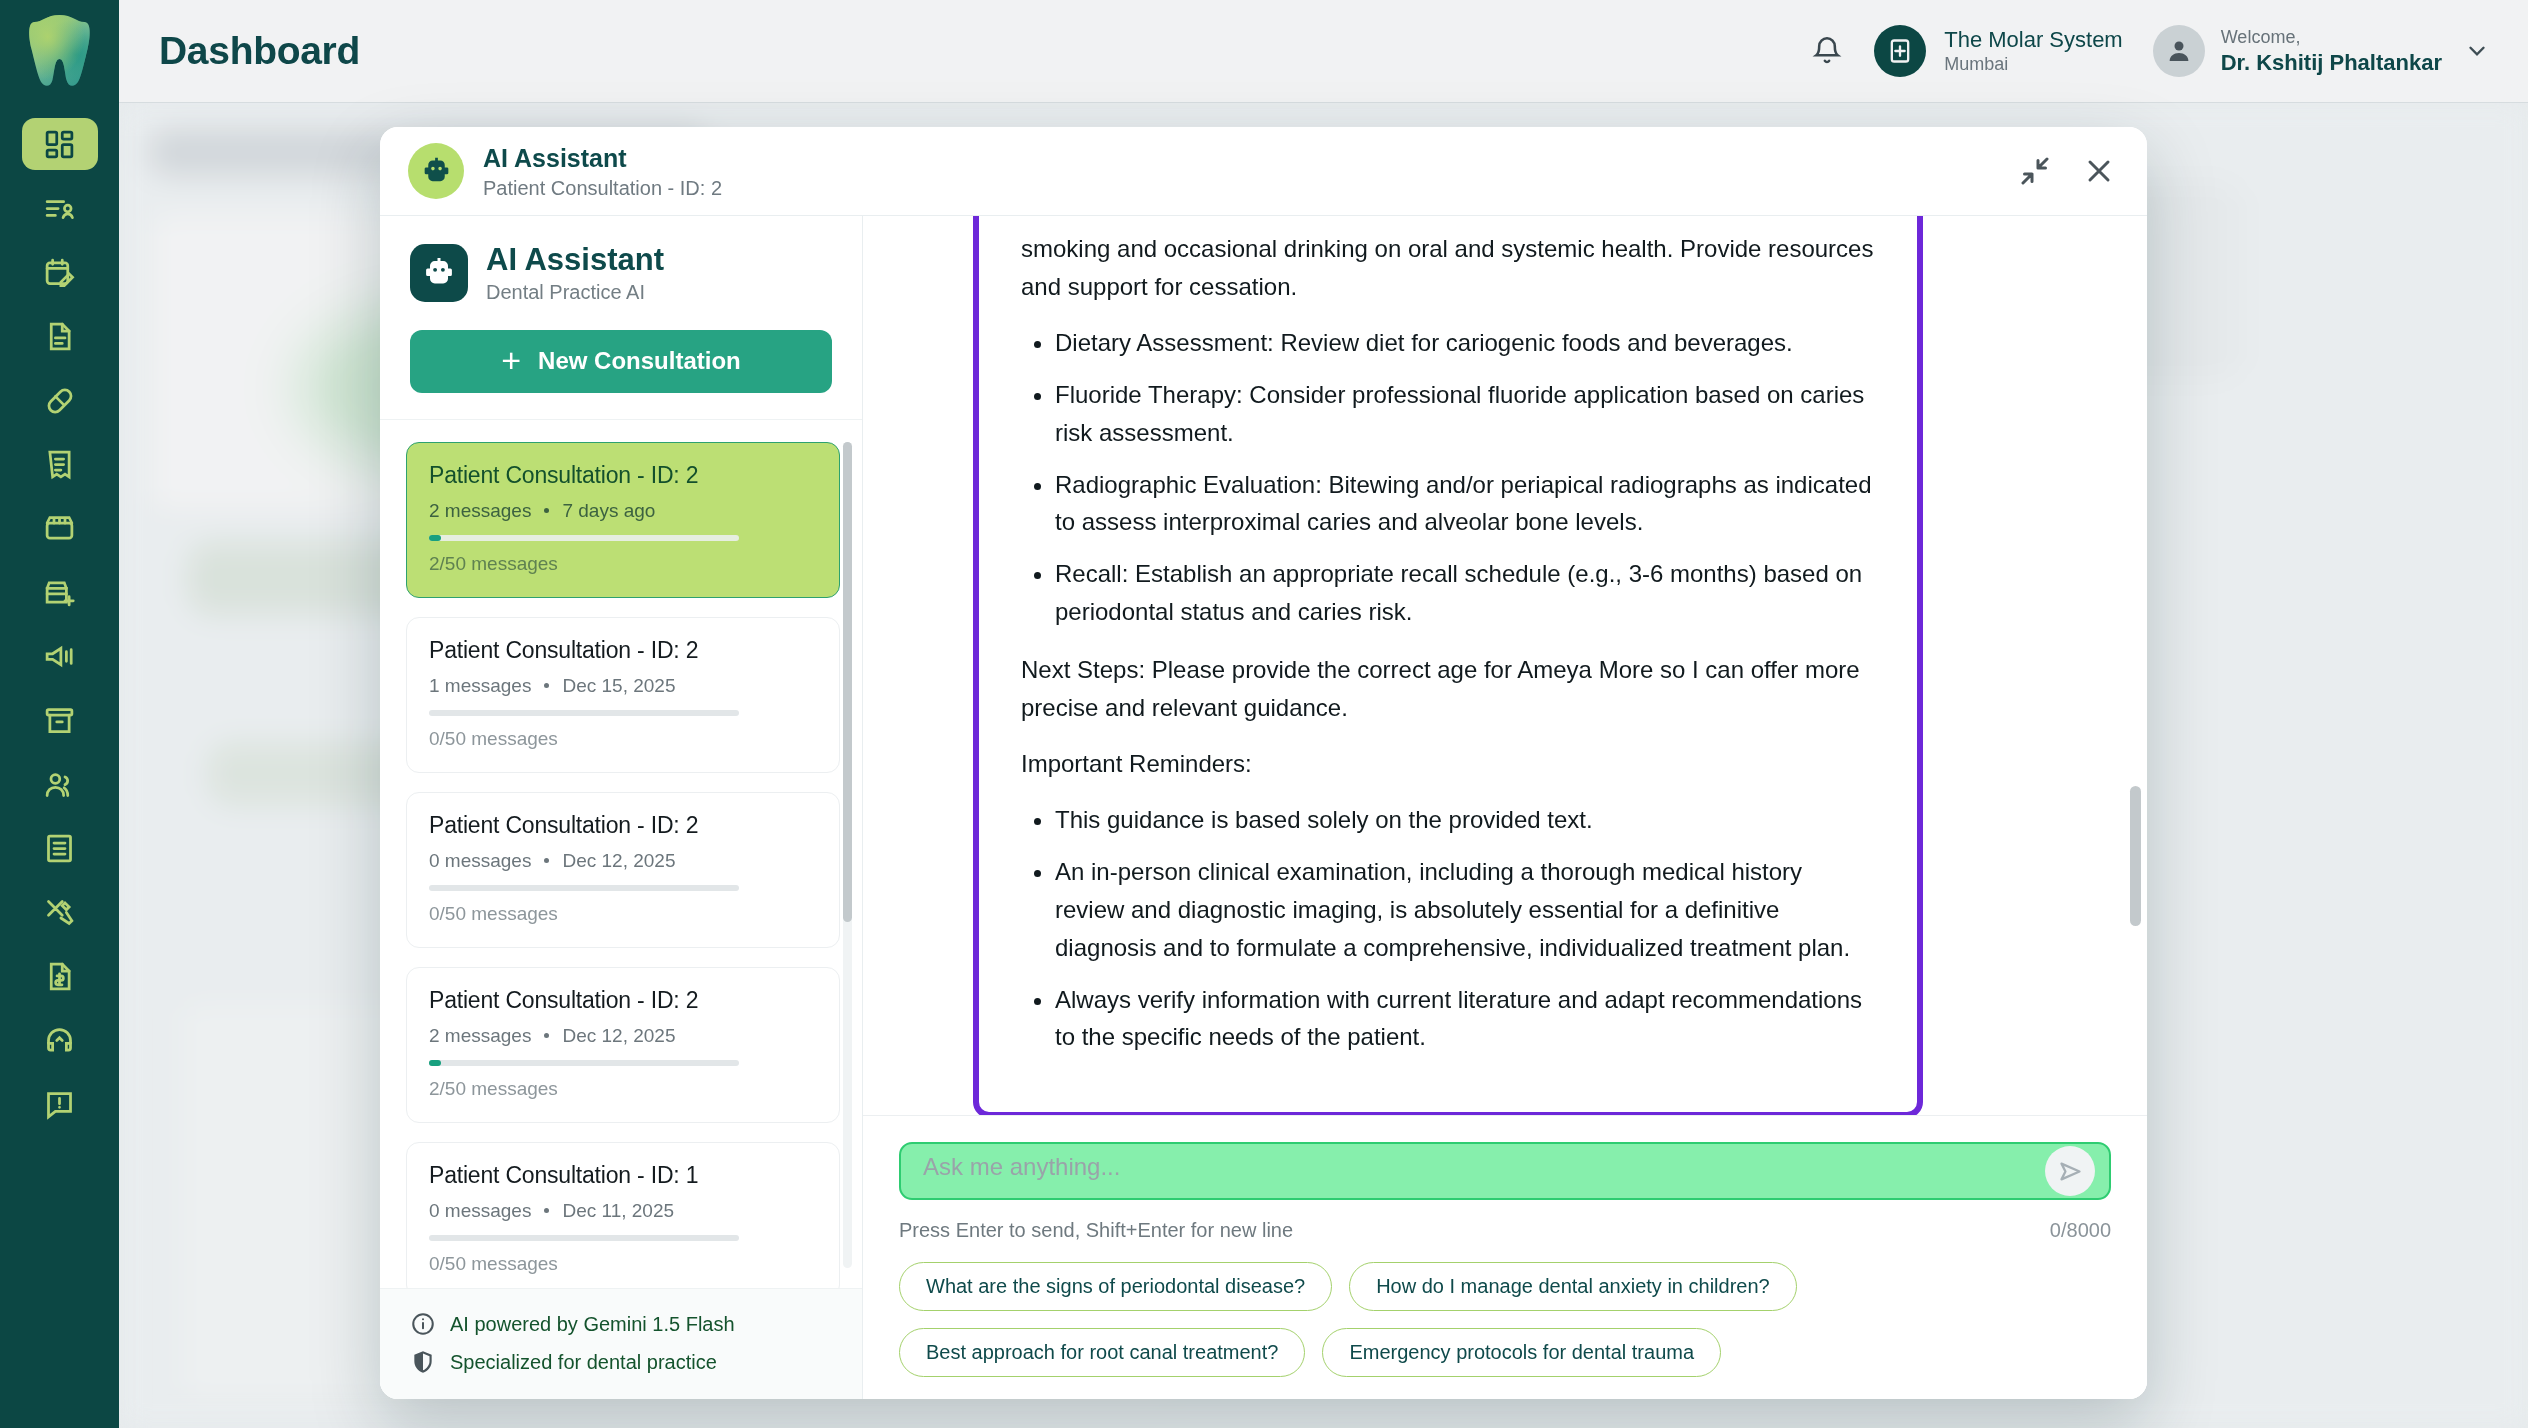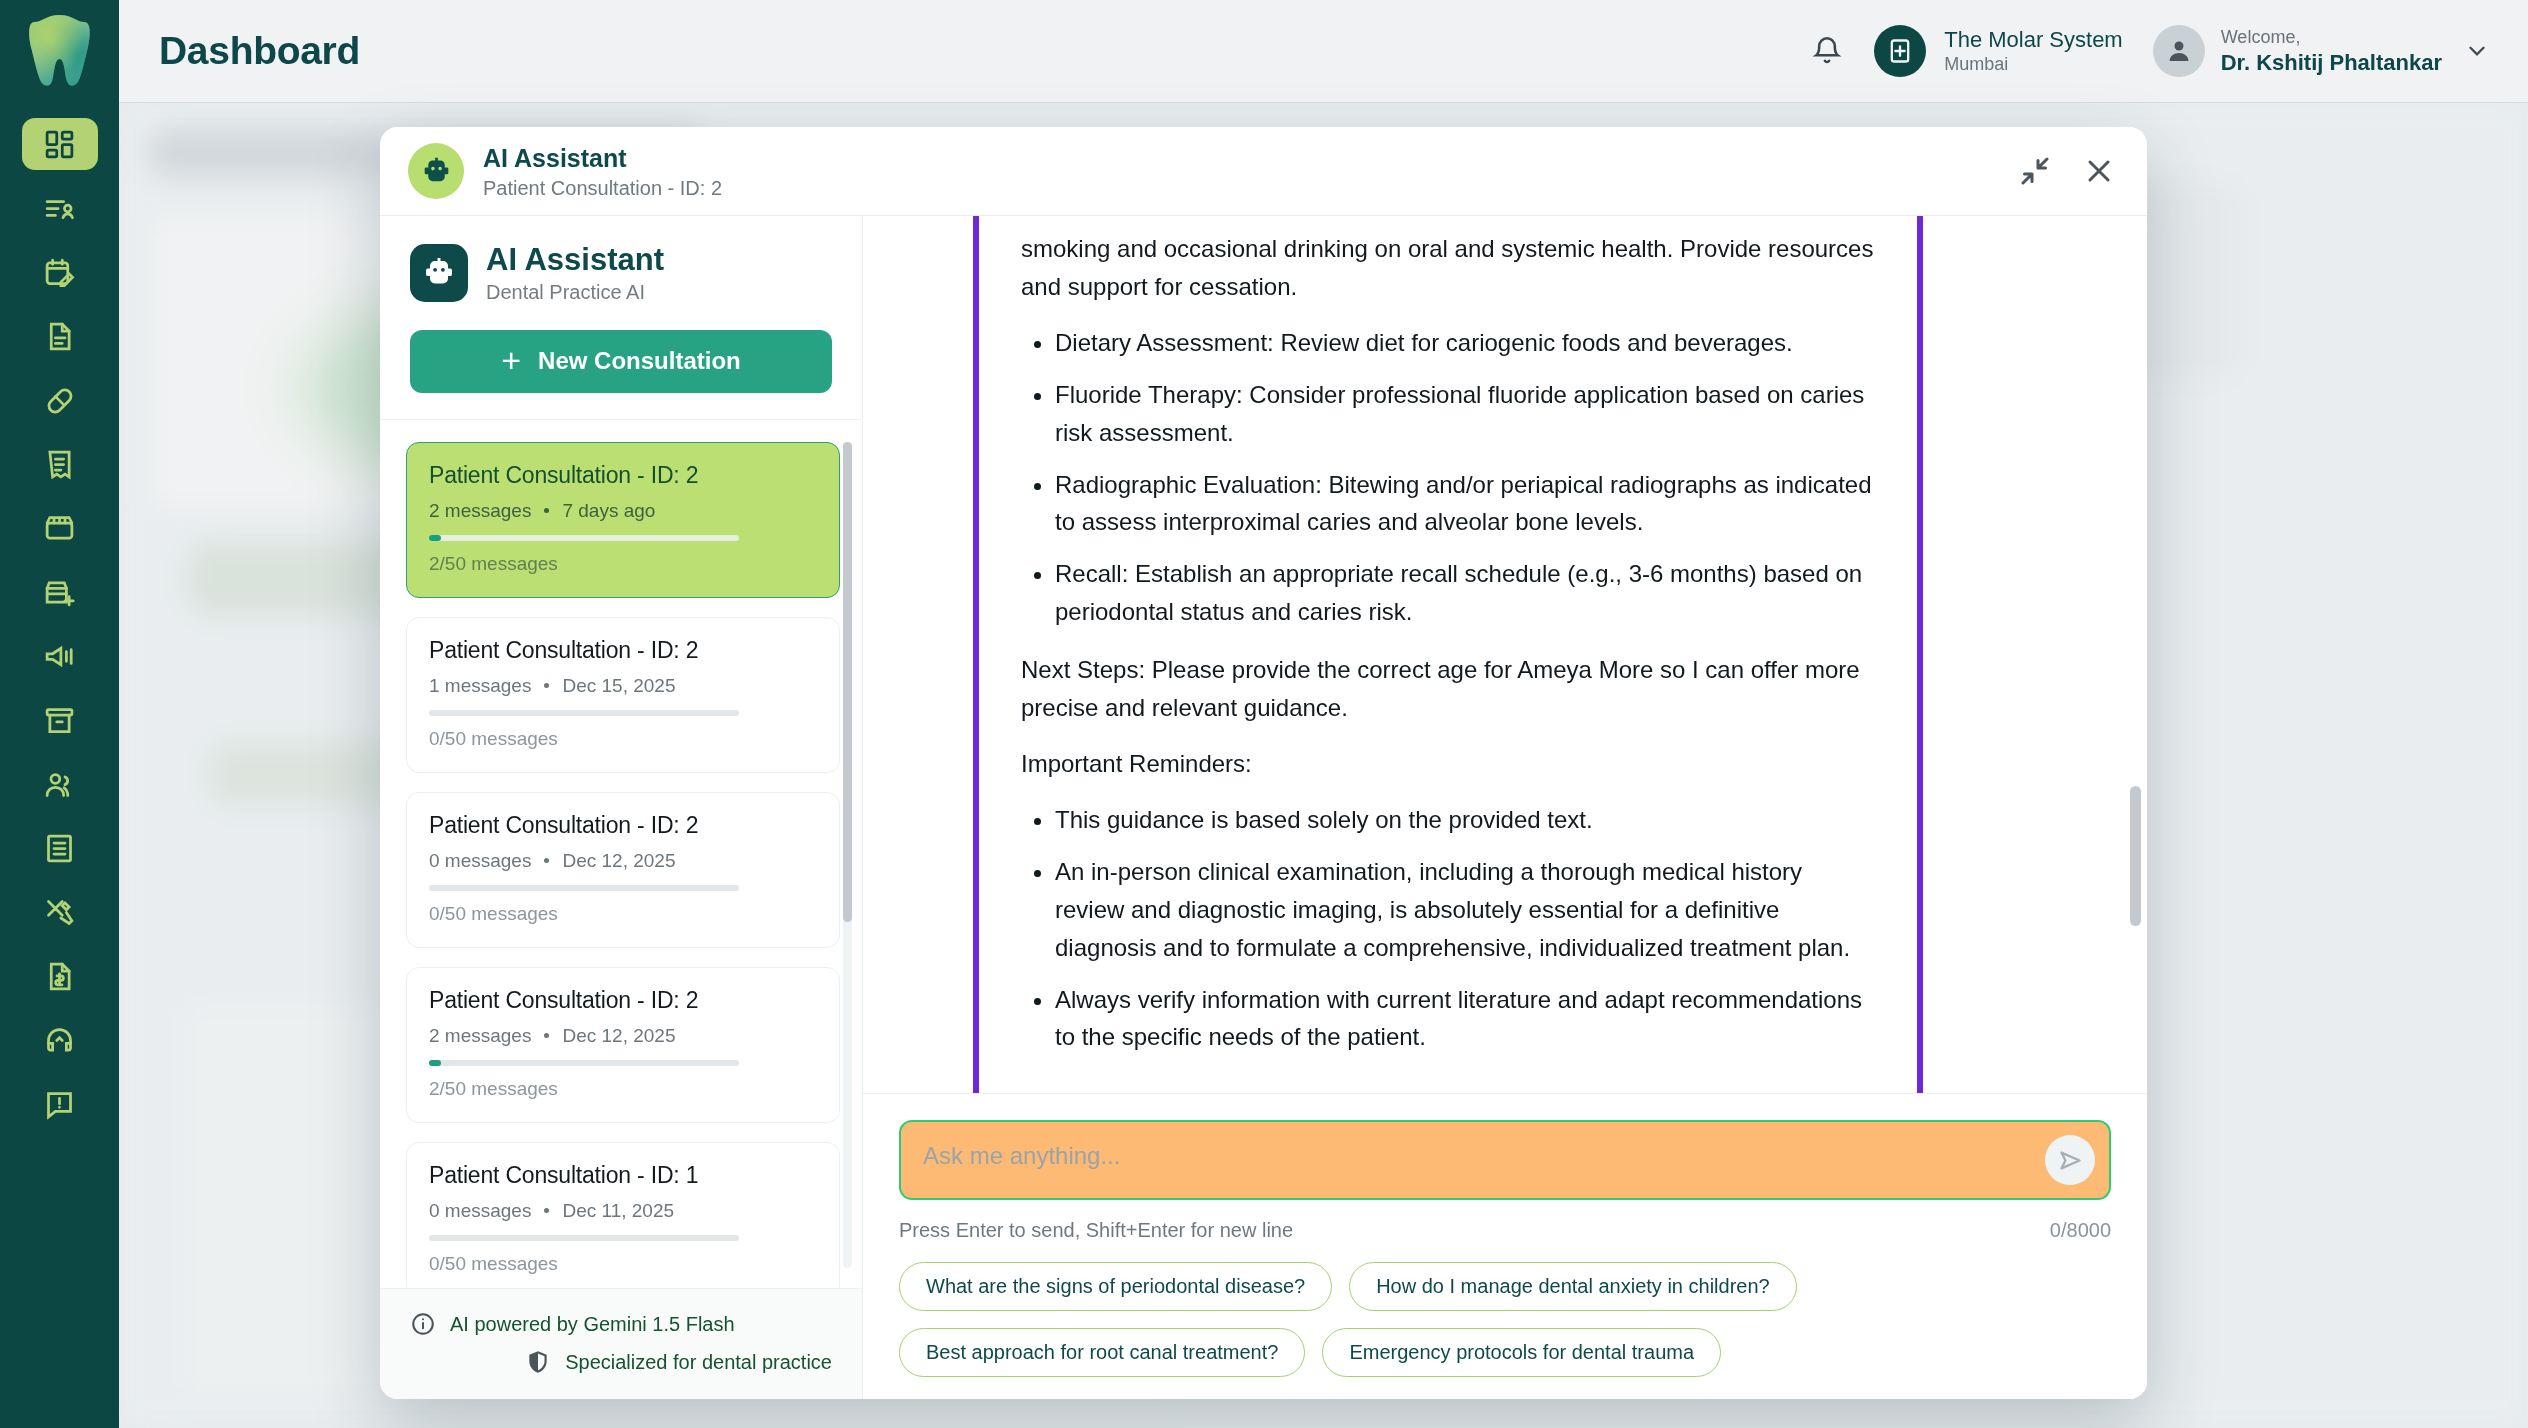--- a/index.html
+++ b/index.html
@@ -161,21 +161,21 @@
   }
 
   .conv-foot {
     flex: none; border-top: 1px solid #eef2f3; background: #f9fbfb;
     padding: 22px 30px 24px 30px;
   }
   .foot-row {
     display: flex; align-items: center; gap: 14px;
     font-size: 20px; color: #14532d; margin-bottom: 12px;
   }
-  .foot-row:last-child { margin-bottom: 0; justify-content: flex-end; }
+  .foot-row:last-child { margin-bottom: 0; }
   .foot-row svg { width: 26px; height: 26px; flex: none; color: #4a555b; }
 
   
   .chat {
     flex: 1; display: flex; flex-direction: column; min-width: 0; min-height: 0;
     background: #fff;
   }
   .msgs {
     flex: 1; min-height: 0; position: relative; overflow: hidden;
     border-bottom: 1px solid #eceff1; padding: 0 36px 0 110px;
@@ -195,22 +195,22 @@
   .msg-scroll {
     position: absolute; right: 6px; top: 10px; width: 11px; bottom: 10px;
   }
   .msg-scroll > i {
     position: absolute; left: 0; top: 560px; width: 11px; height: 140px;
     border-radius: 7px; background: #c3c9cc; display: block;
   }
 
   .composer { flex: none; padding: 26px 36px 22px 36px; background: #fff; }
   .inputwrap {
-    position: relative; height: 80px; border: 2px solid #2ecc71; border-radius: 13px;
-    background: #fdba74; display: flex; align-items: center; padding: 0 86px 8px 22px;
+    position: relative; height: 58px; border: 2px solid #2ecc71; border-radius: 13px;
+    background: #86efac; display: flex; align-items: center; padding: 0 86px 8px 22px;
   }
   .inputwrap input {
     border: none; outline: none; width: 100%; height: 100%;
     font-size: 24px; font-family: inherit; color: #16212a; background: transparent;
   }
   .inputwrap input::placeholder { color: #9aa3a9; }
   .sendbtn {
     position: absolute; right: 14px; top: 50%; transform: translateY(-50%);
     width: 50px; height: 50px; border-radius: 50%; background: #f0f3f4;
     display: flex; align-items: center; justify-content: center; color: #a6afb5;

